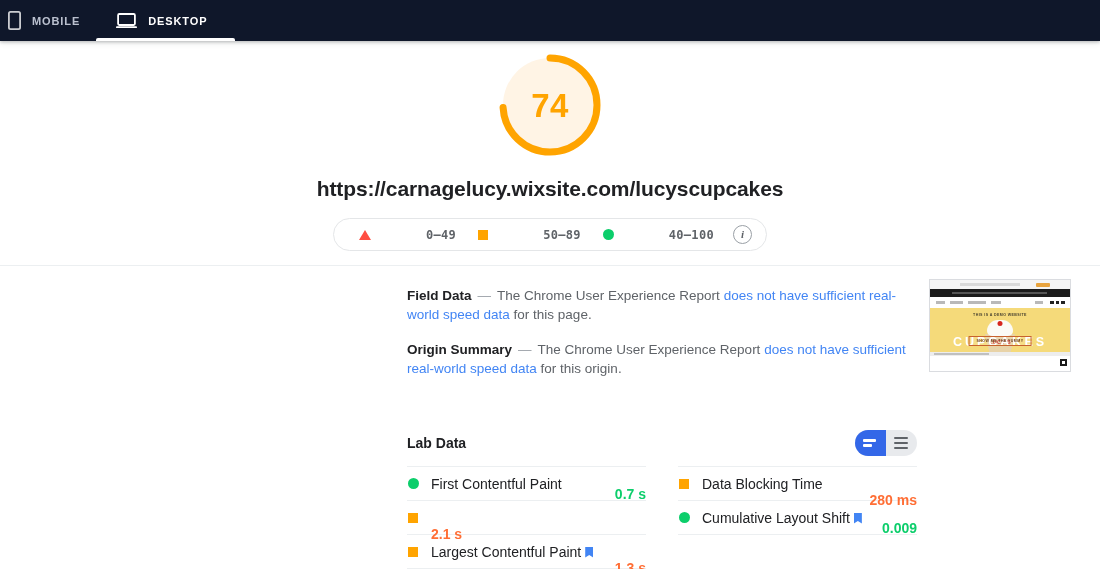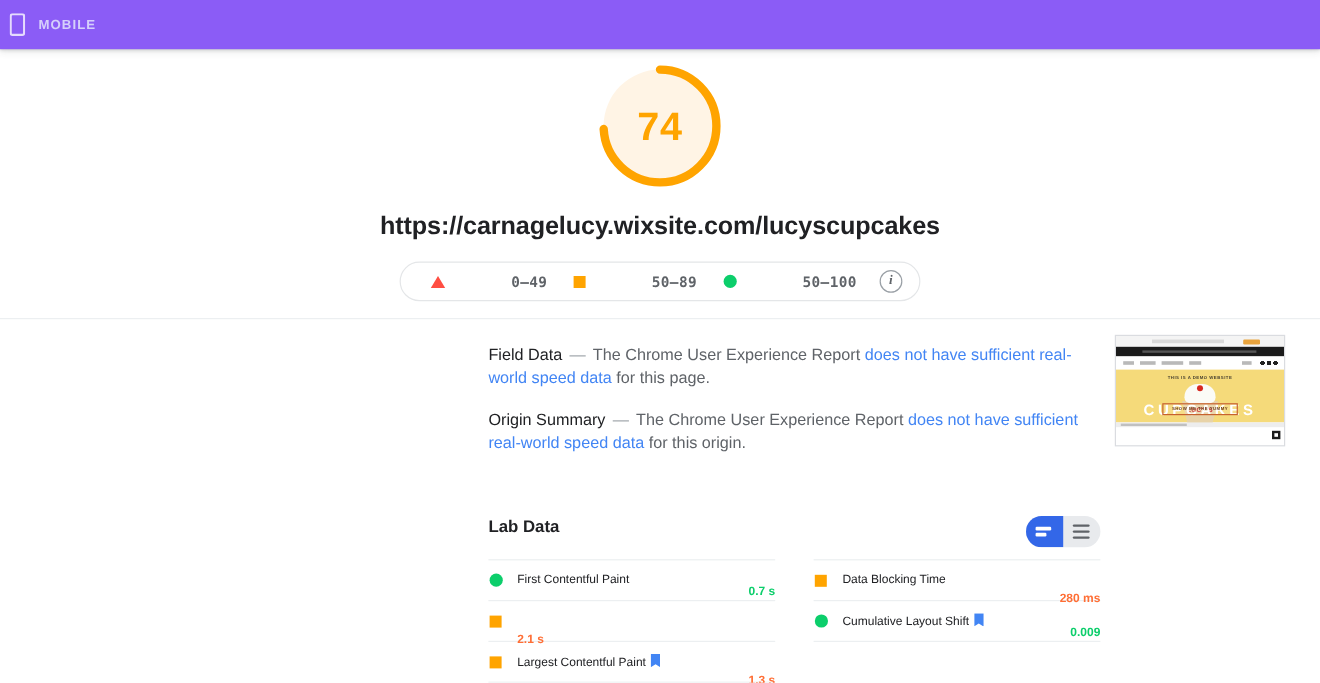--- a/index.html
+++ b/index.html
@@ -14,21 +14,21 @@
     background: #ffffff;
     font-family: "Liberation Sans", sans-serif;
     -webkit-font-smoothing: antialiased;
     color: #202124;
   }
 
   
   .topbar {
     position: relative;
     height: 41px;
-    background: #8b5cf6;
+    background: #0f172a;
     display: flex;
     align-items: stretch;
     box-shadow: 0 1px 3px rgba(60,64,67,0.30), 0 2px 6px rgba(60,64,67,0.12);
     z-index: 5;
   }
   .tab {
     display: flex;
     align-items: center;
     gap: 11px;
     padding: 0 22px 0 10px;
@@ -151,21 +151,21 @@
     margin-left: 407px;
   }
   .para {
     font-size: 13.5px;
     line-height: 19px;
     color: #5f6368;
     margin: 0 0 16px 0;
   }
   .para .lead {
     color: #202124;
-    font-weight: normal;
+    font-weight: bold;
   }
   .para .dash { padding: 0 6px; color: #9aa0a6; }
   a.lnk {
     color: #4285f4;
     text-decoration: none;
     cursor: pointer;
   }
 
   
   .thumb {
@@ -243,20 +243,21 @@
     background: rgba(255,255,255,0.10);
   }
   .thumb-foot { height: 4px; background: #ededed; position: relative; }
   .thumb-foot i { position: absolute; top: 1px; left: 4px; width: 55px; height: 2px; background: #c0c0c0; }
   .thumb-badge { position: absolute; right: 3px; bottom: 5px; width: 7px; height: 7px; background: #1b1b1b; }
   .thumb-badge::after { content: ""; position: absolute; inset: 2px; background: #fff; }
 
   
   .labhead {
     display: flex;
+    align-items: center;
     justify-content: space-between;
     margin-top: 52px;
     margin-bottom: 10px;
   }
   .labhead h2 {
     margin: 0;
     font-size: 14px;
     font-weight: bold;
     color: #202124;
   }
@@ -286,21 +287,21 @@
     gap: 0;
   }
   .mcol { width: 50%; }
   .mcol.left  { padding-right: 16px; }
   .mcol.right { padding-left: 16px; }
   .mrow {
     display: flex;
     align-items: center;
     height: 33px;
     border-top: 1px solid #eceff1;
-    font-size: 10px;
+    font-size: 14px;
     color: #202124;
   }
   .mrow:last-child { border-bottom: 1px solid #eceff1; }
   .mrow .mk {
     width: 12px;
     margin-right: 12px;
     display: flex;
     justify-content: center;
     flex: none;
   }
@@ -325,20 +326,30 @@
 
   <div class="tab inactive" id="tab-mobile">
     <span class="icon">
       <svg width="13" height="19" viewBox="0 0 13 19">
         <rect x="0.9" y="0.9" width="11.2" height="17.2" rx="1.6" fill="none" stroke="#ffffff" stroke-width="1.8"></rect>
       </svg>
     </span>
     <span class="tab-label">MOBILE</span>
   </div>
 
+  <div class="tab" id="tab-desktop">
+    <span class="icon">
+      <svg width="21" height="16" viewBox="0 0 21 16">
+        <rect x="2.1" y="1" width="16.8" height="11" rx="1.2" fill="none" stroke="#ffffff" stroke-width="1.8"></rect>
+        <rect x="0" y="13.2" width="21" height="1.9" rx="0.9" fill="#ffffff"></rect>
+      </svg>
+    </span>
+    <span class="tab-label">DESKTOP</span>
+    <span class="tab-underline"></span>
+  </div>
 
 </div>
 
 <div class="hero">
 
   <div class="gauge-wrap">
     <svg width="108" height="108" viewBox="0 0 108 108">
       <circle cx="54" cy="54" r="47" fill="#fff4e5"></circle>
       <circle id="gauge-arc" cx="54" cy="54" r="47" fill="none" stroke="#ffa400" stroke-width="7" stroke-linecap="round" transform="rotate(-90 54 54)" stroke-dasharray="218.52918498370602 295.3097094374406"></circle>
     </svg>
@@ -351,21 +362,21 @@
     <div class="legend-item">
       <span class="mk-triangle"></span>
       <span class="legend-label">0–49</span>
     </div>
     <div class="legend-item">
       <span class="mk-square"></span>
       <span class="legend-label">50–89</span>
     </div>
     <div class="legend-item">
       <span class="mk-circle"></span>
-      <span class="legend-label">50–100</span>
+      <span class="legend-label">40–100</span>
     </div>
     <div class="info-icon">i</div>
   </div>
 
 </div>
 
 <div class="report">
 
   <div class="thumb">
     <div class="thumb-strip">

